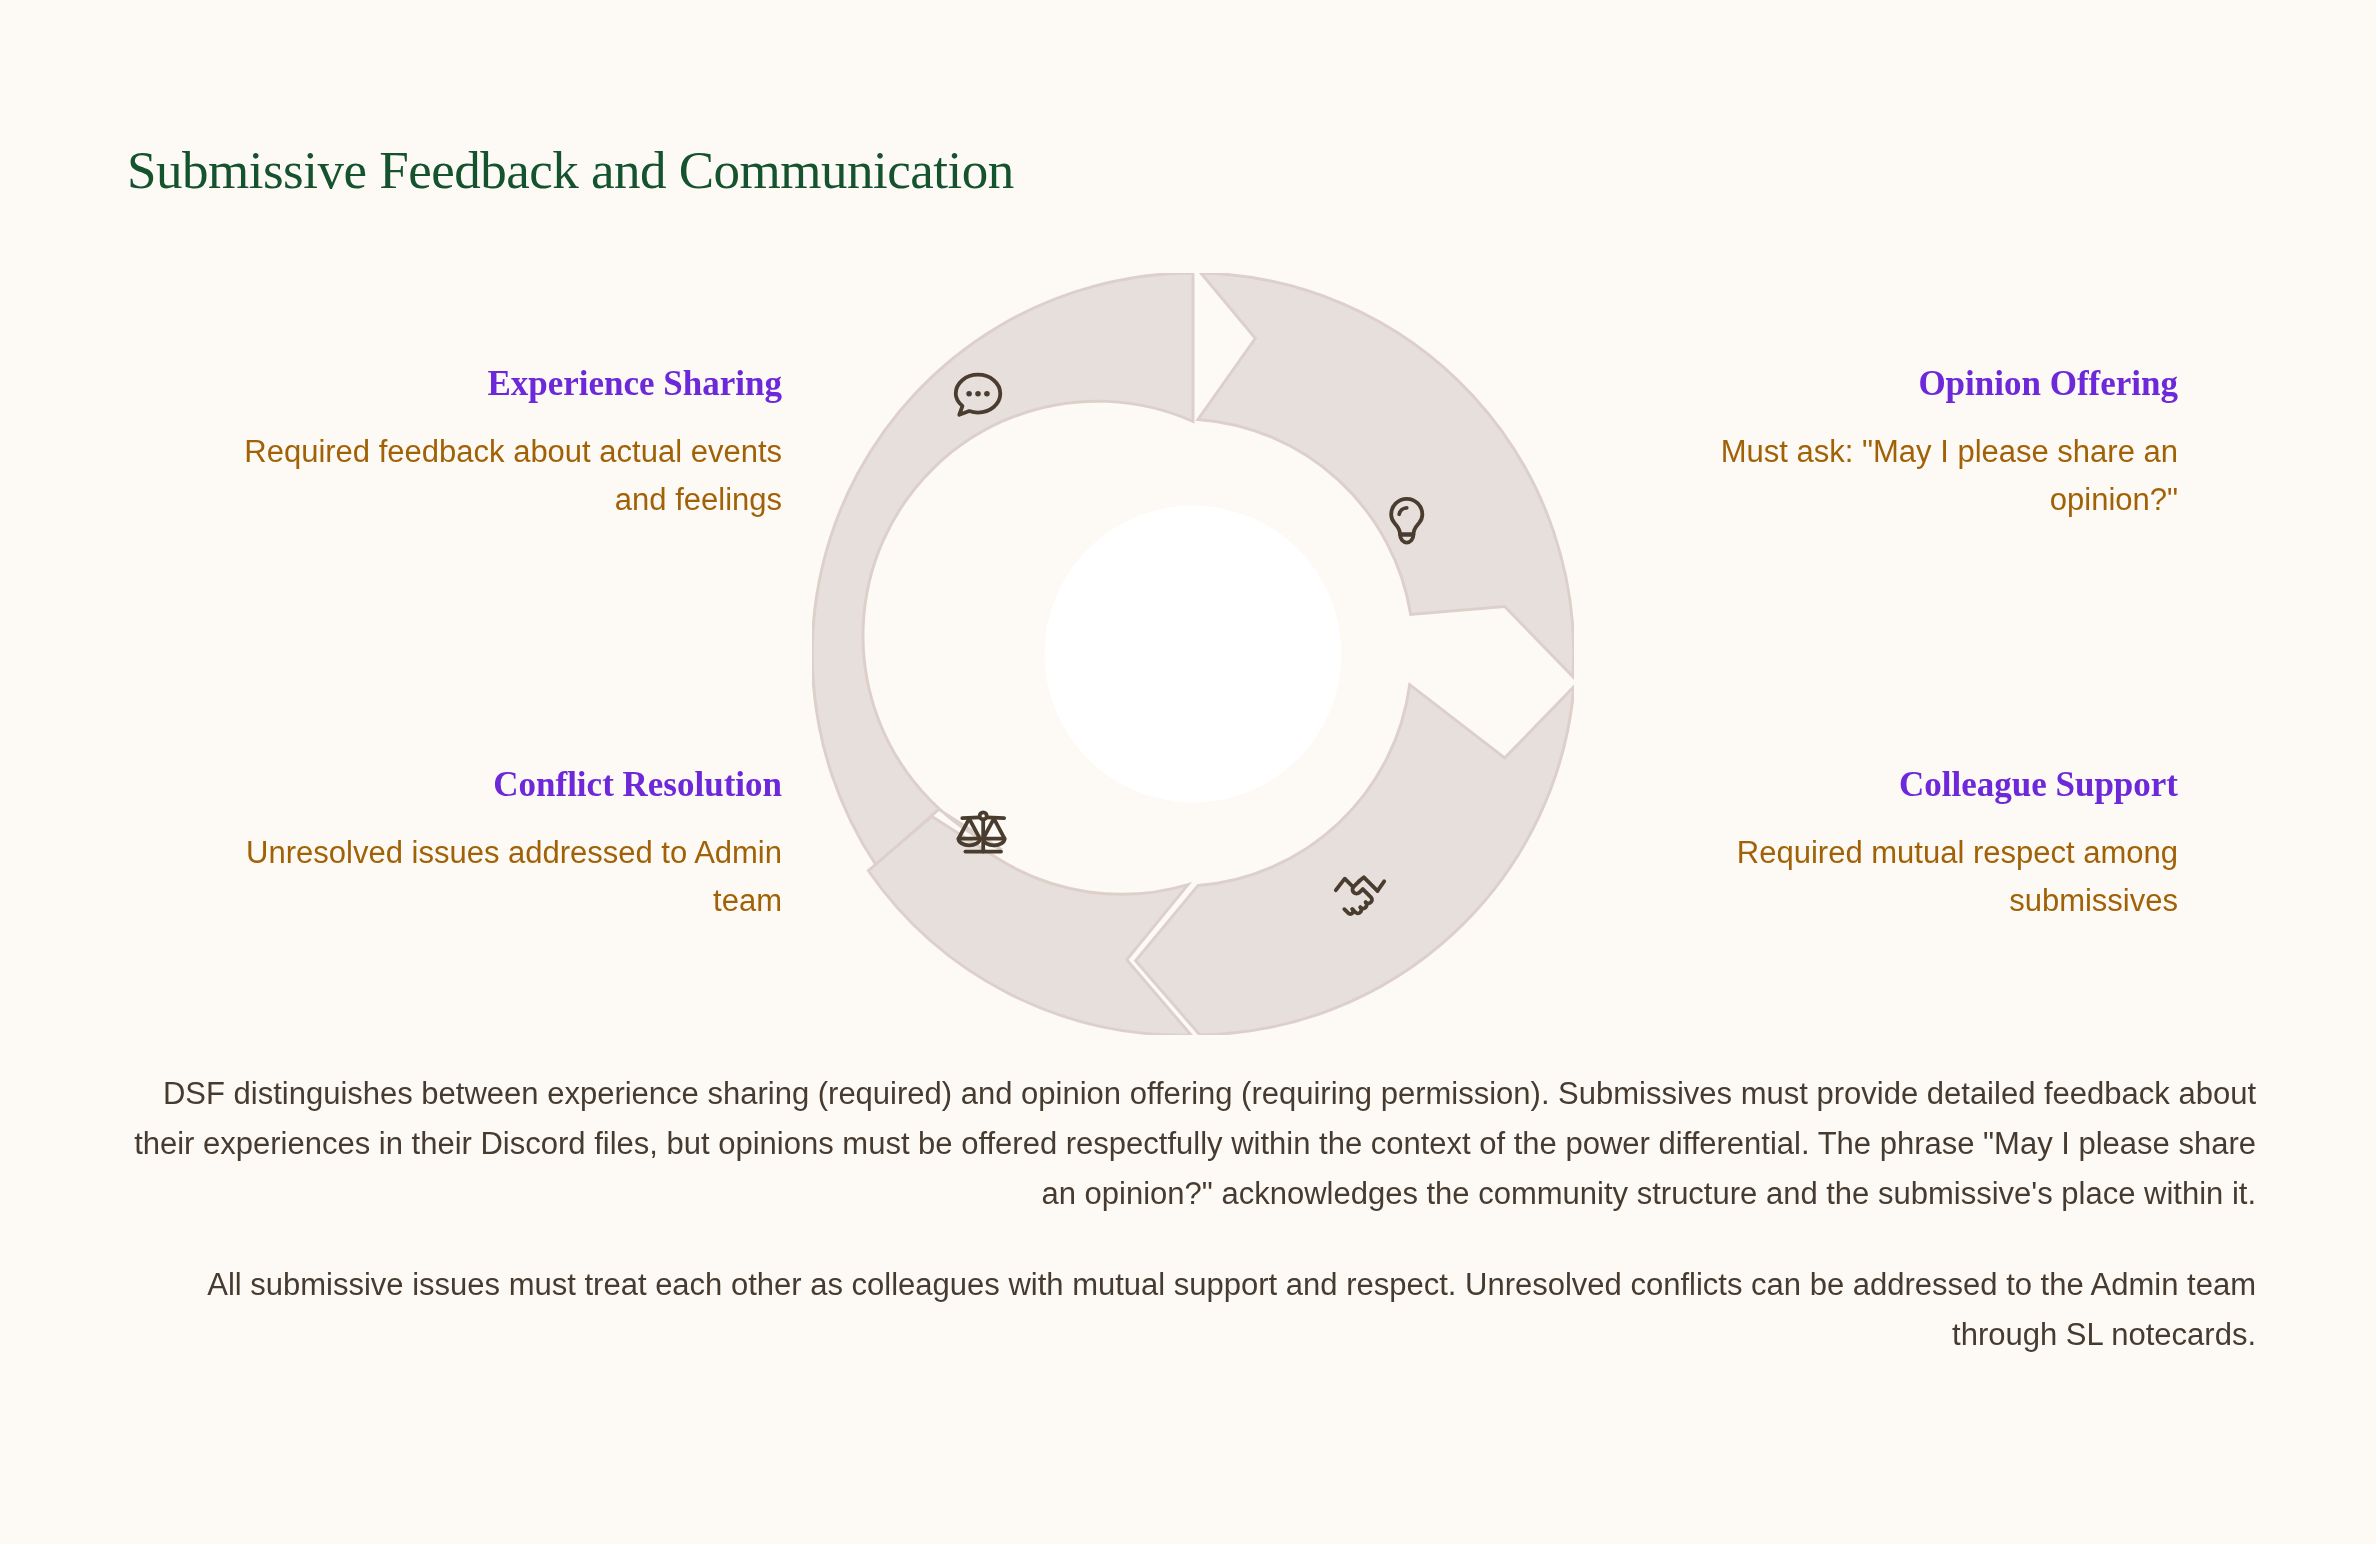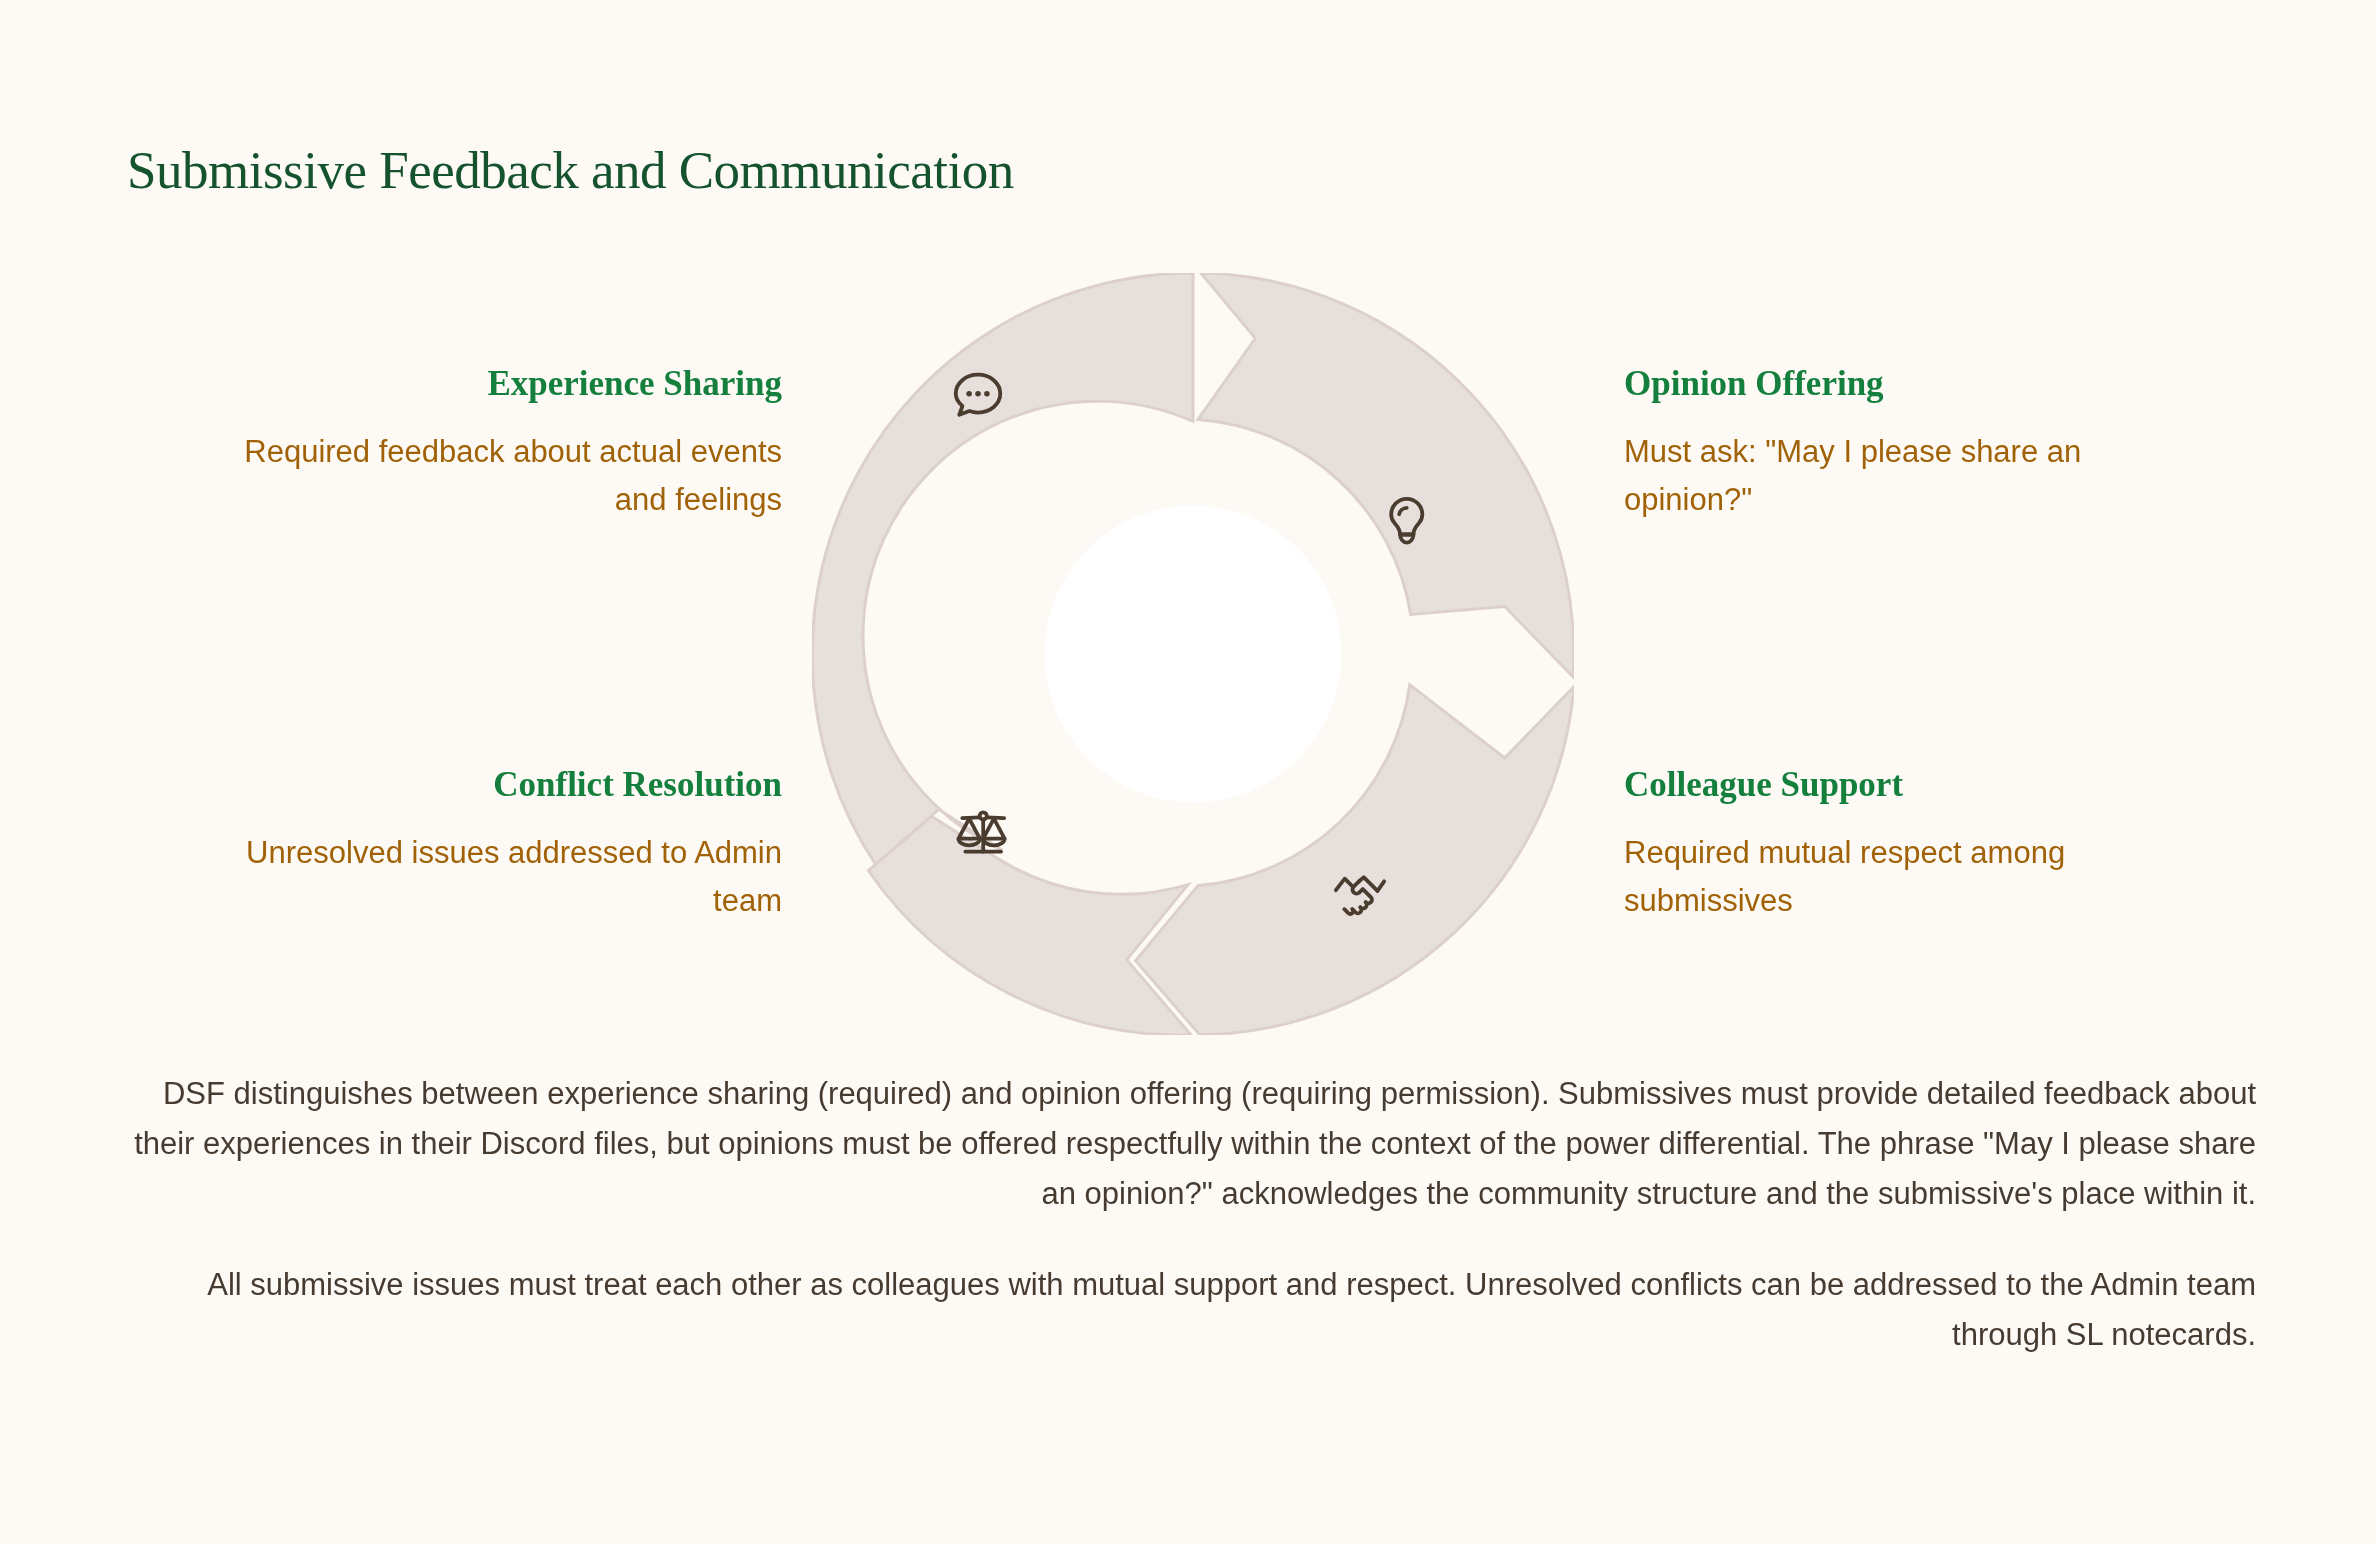--- a/index.html
+++ b/index.html
@@ -60,33 +60,33 @@
   
   .quad {
     position: absolute;
     width: 554px;
   }
   .quad-heading {
     font-family: "Liberation Serif", serif;
     font-weight: bold;
     font-size: 35px;
     line-height: 1.25;
-    color: #15803d;
+    color: #6d28d9;
     margin: 0 0 22px 0;
   }
   .quad-body {
     font-family: "Liberation Sans", sans-serif;
     font-size: 31px;
     line-height: 1.55;
     color: #a16207;
     margin: 0;
   }
 
   .quad.left  { text-align: right; }
-  .quad.right { text-align: left; }
+  .quad.right { text-align: right; }
 
   .quad.q-tl { left: 228px;  top: 114px; }
   .quad.q-tr { left: 1624px; top: 114px; }
   .quad.q-bl { left: 228px;  top: 515px; }
   .quad.q-br { left: 1624px; top: 515px; }
 
   
   .prose {
     position: absolute;
     left: 127px;

